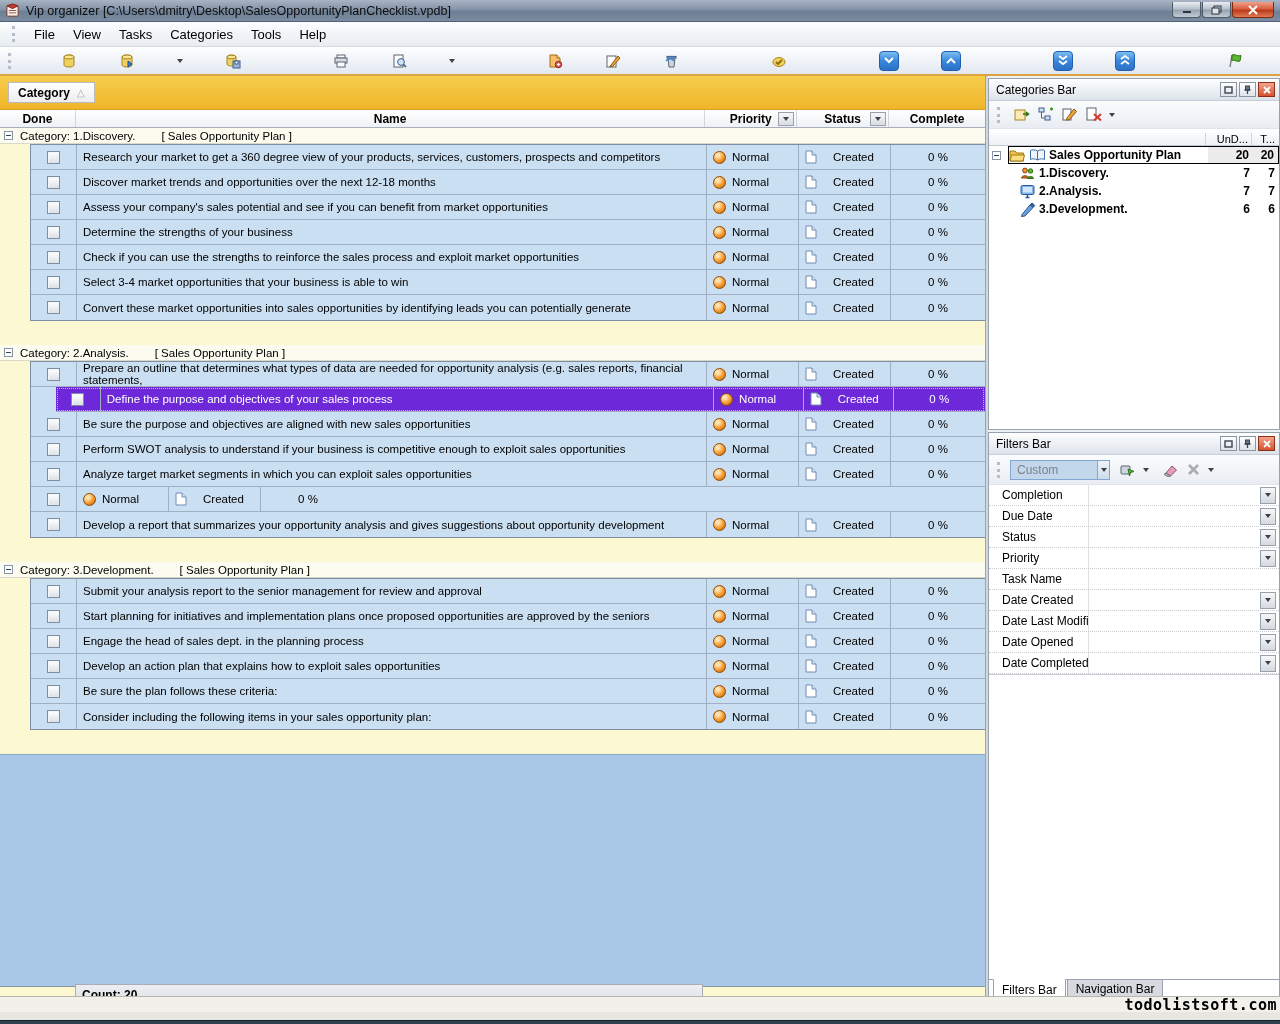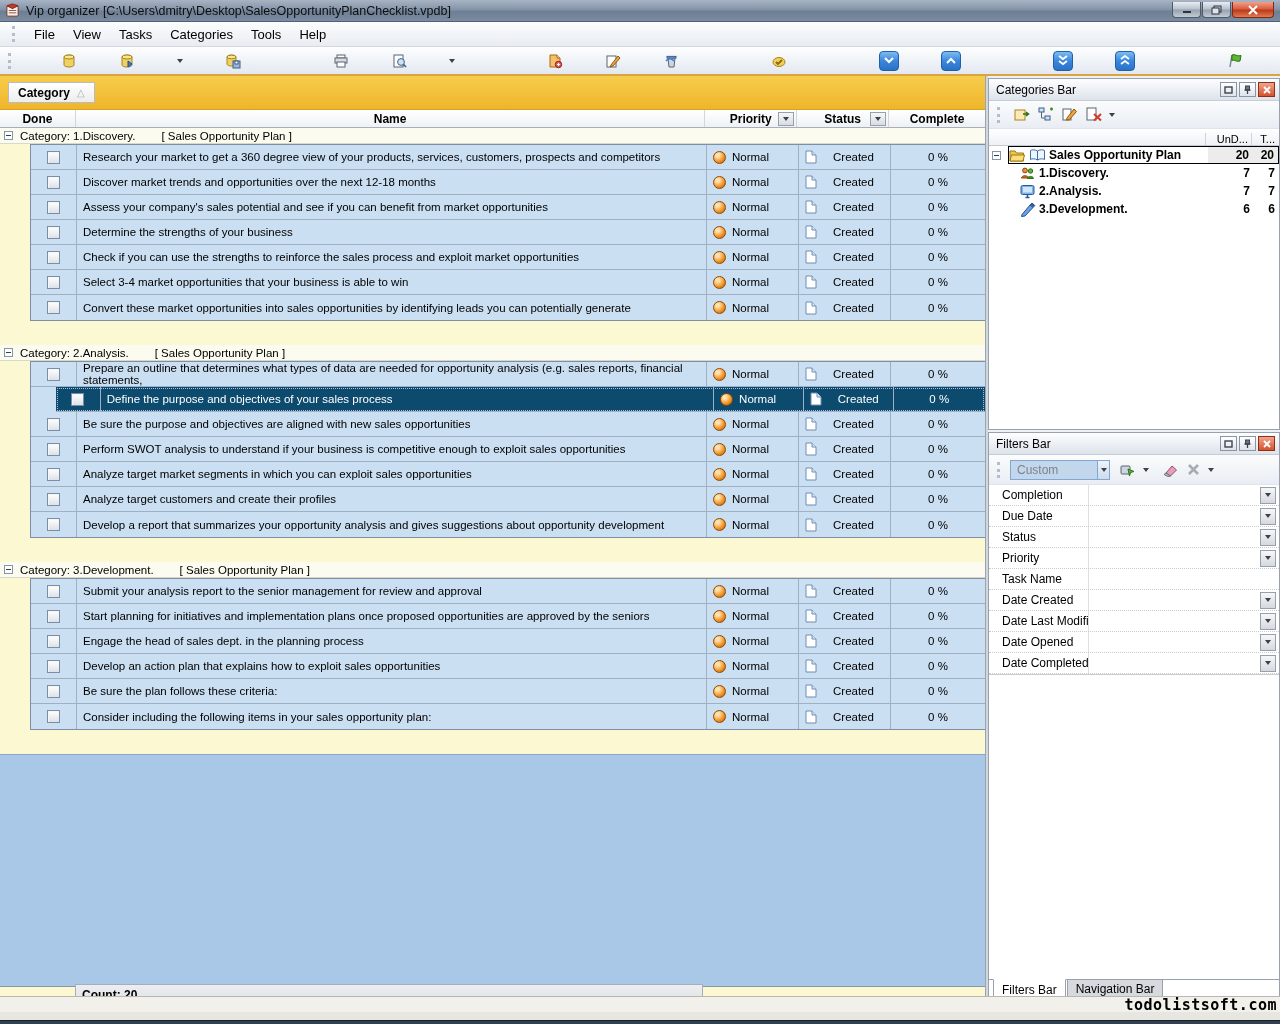--- a/index.html
+++ b/index.html
@@ -72,21 +72,21 @@
   .c-name { width:630px; padding-left:6px; }
   .c-pri  { width:92px; padding-left:6px; gap:6px; }
   .c-status { width:92px; padding-left:6px; gap:16px; }
   .c-comp { width:95px; justify-content:center; }
   .checkbox { width:13px; height:13px; border:1px solid #7c8da4; background:linear-gradient(#ffffff,#dde2e8);
     box-shadow: inset 1px 1px 0 #f4f7fa; }
   .ball { width:13px; height:13px; border-radius:50%; flex:0 0 13px;
     background: radial-gradient(circle at 34% 30%, #ffe2b0 0 16%, #f59a2e 55%, #c05c04 95%);
     border:1px solid #8d4a05; }
   .pageicon { width:12px; height:14px; flex:0 0 12px; display:flex; }
-  .task-row.selected { background:#0c4a6e; outline:1px dotted #aebfe0; outline-offset:-2px;margin-left:25px; }
+  .task-row.selected { background:#6d28d9; outline:1px dotted #aebfe0; outline-offset:-2px;margin-left:25px; }
   .task-row.selected .cell { color:#fff; }
   .group-sep { height:24px; }
   .blue-filler { flex:1; background:#a9c7e7; border-top:1px solid #8ba6c6; }
 
   .tfooter { height:16px; display:flex; align-items:center; background:#fbf8d2; border-top:1px solid #8a95a5; }
   .fcell-spacer { width:75px; height:100%; }
   .fcell-count { width:628px; height:22px; background:linear-gradient(#eceef1,#dde1e6); border:1px solid #a8aeb8;
     display:flex; align-items:center; padding-left:6px; font-size:12px; font-weight:bold; }
 
   
@@ -648,23 +648,20 @@
               </span>
               <span>Created</span>
             </div>
             <div class="cell c-comp">
               <span>0 %</span>
             </div>
           </div>
           <div class="task-row">
             <div class="cell c-done">
               <span class="checkbox"></span>
-            </div>
-            <div class="cell c-name">
-              <span>Analyze target customers and create their profiles</span>
             </div>
             <div class="cell c-pri">
               <span class="ball"></span>
               <span>Normal</span>
             </div>
             <div class="cell c-status">
               <span class="pageicon">
                 <svg width="12" height="14" viewBox="0 0 12 14">
                   <path d="M1 1 h6 l4 4 v8 h-10 z" fill="#fff" stroke="#6e8cb4"></path>
                   <path d="M7 1 v4 h4" fill="#d9e7f6" stroke="#6e8cb4"></path>

